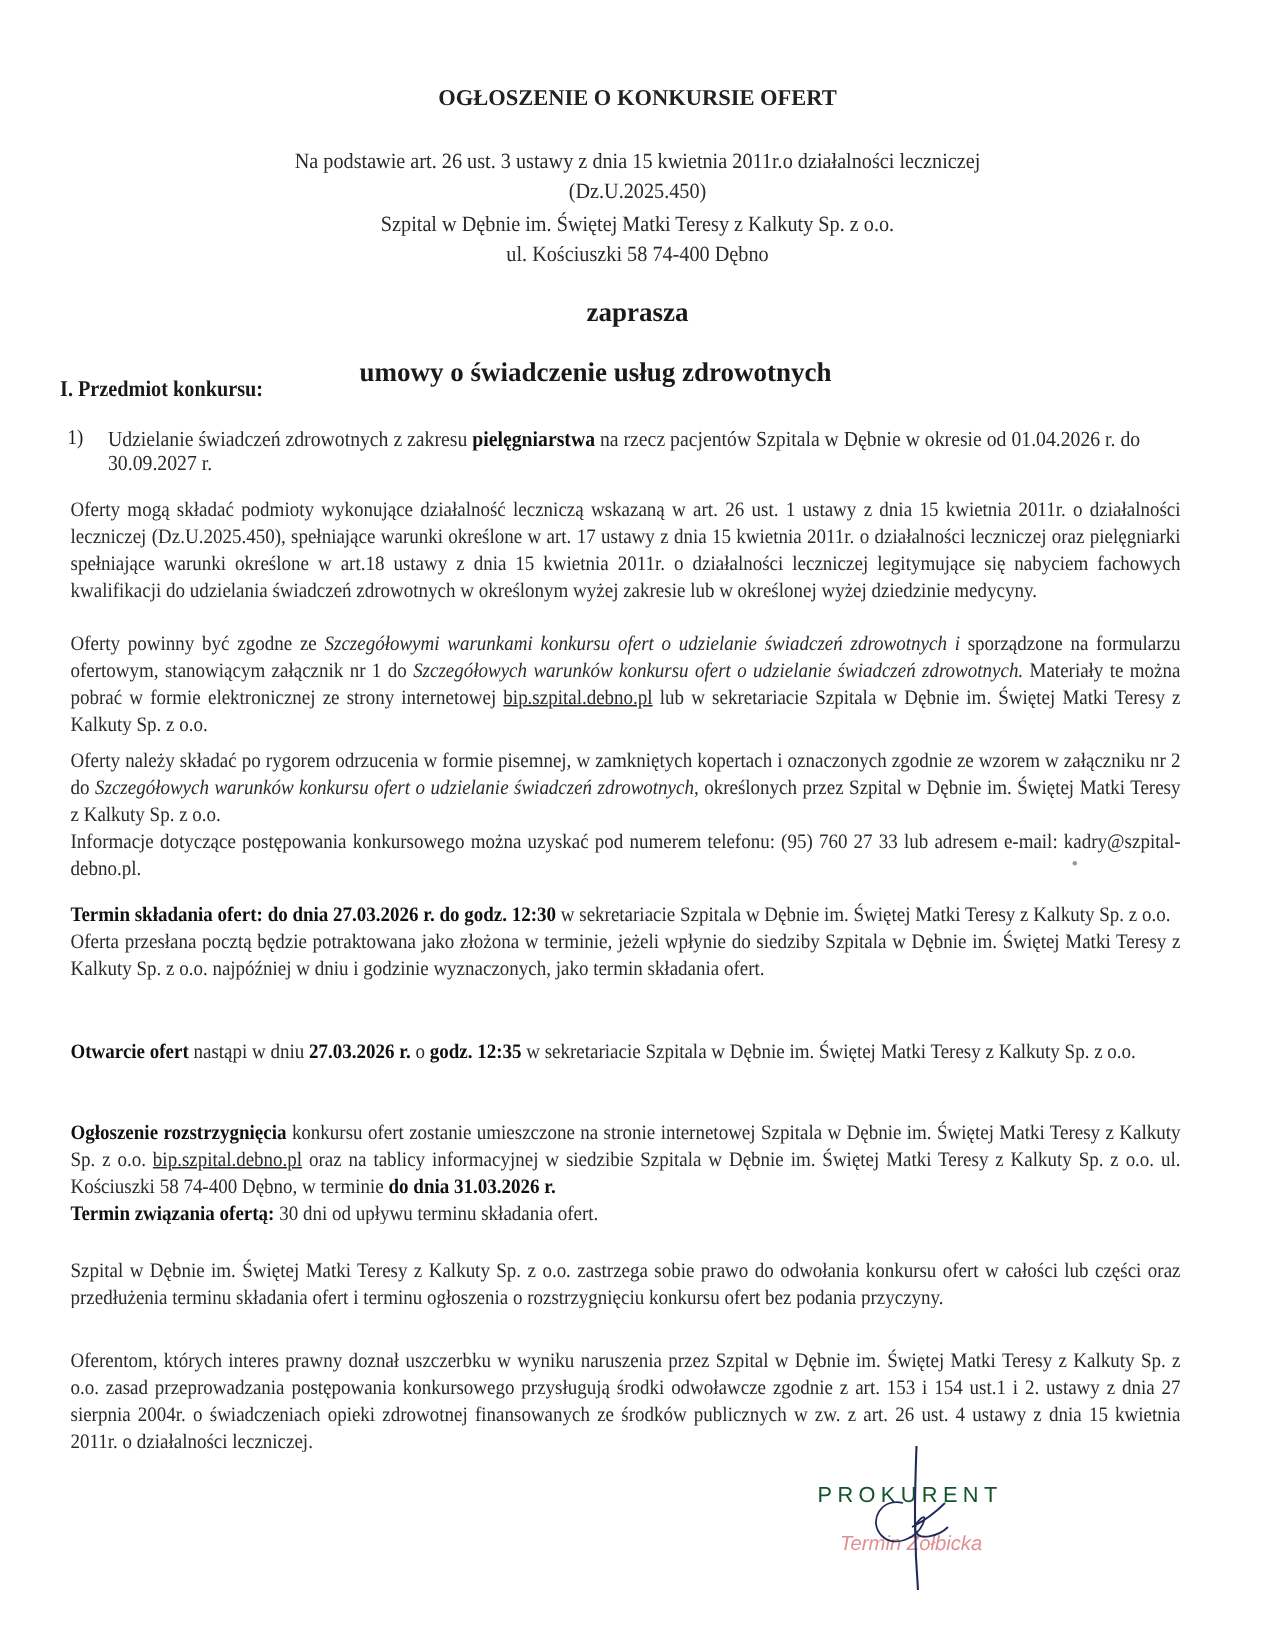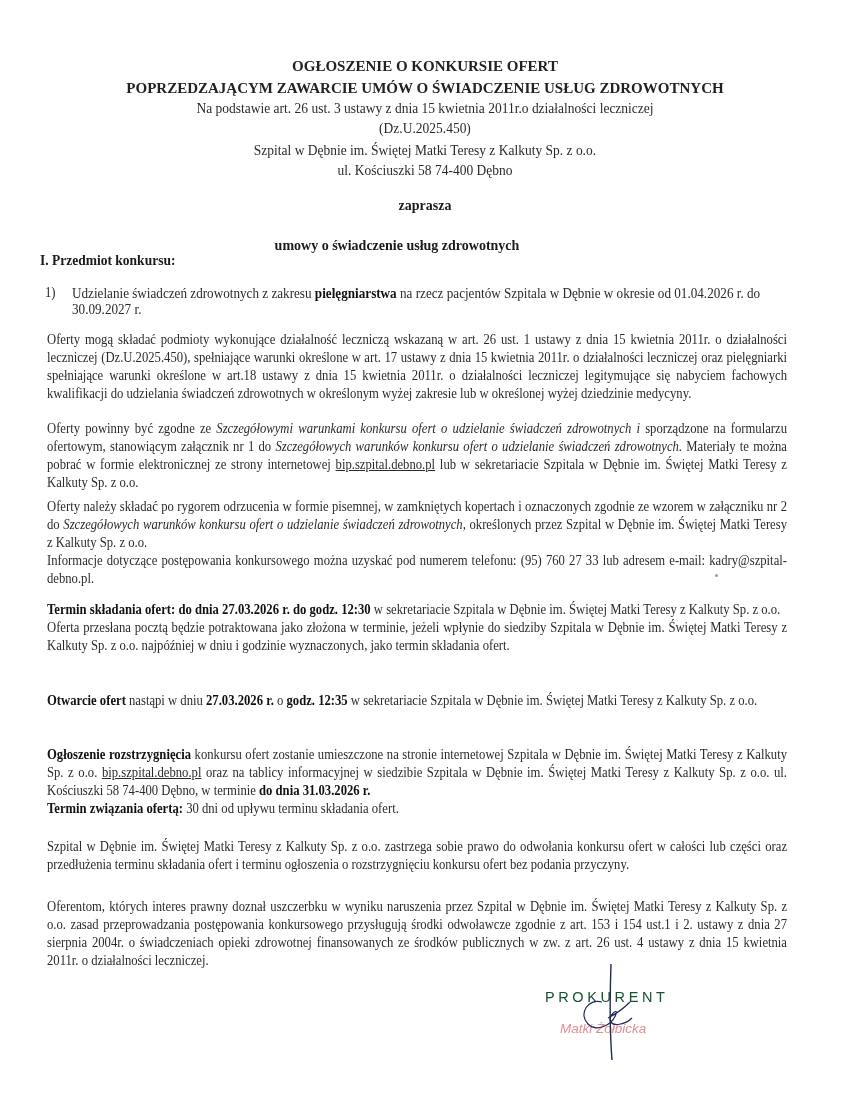--- a/index.html
+++ b/index.html
@@ -1,40 +1,39 @@
 <!DOCTYPE html>
 <html><head>
 <meta charset="utf-8">
 <style>
   html, body { margin: 0; padding: 0; background: #ffffff; }
   body { width: 850px; height: 1100px; position: relative; overflow: hidden; color: #1a1a1a; }
   .page { position: absolute; left: 0; top: 12px; width: 850px; height: 1100px; font-family: "Liberation Serif", "DejaVu Serif", serif; border-radius: 31px; }
   .hdr { position: absolute; left: 0; width: 850px; text-align: center; white-space: nowrap; }
   .hdr.b { font-weight: bold; font-size: 15px; color: #222; }
   .hdr.n { font-size: 14.5px; color: #2a2a2a; transform: scaleX(0.93); transform-origin: 425px 0; }
-  .hdr.zap { font-weight: bold; font-size: 14px; }
+  .hdr.zap { font-weight: bold; font-size: 18px; }
   .sec { position: absolute; left: 40px; font-weight: bold; font-size: 15px; transform: scaleX(0.9); transform-origin: 0 0; }
   .blk { position: absolute; left: 47px; width: 800px; font-size: 13.7px; line-height: 18px; text-align: justify; transform: scaleX(0.925); transform-origin: 0 0; color: #2a2a2a; }
   .li-num { position: absolute; left: 45px; font-size: 14px; transform: scaleX(0.9); transform-origin: 0 0; }
   .li-txt { position: absolute; left: 72px; width: 765px; font-size: 14.3px; line-height: 16px; transform: scaleX(0.92); transform-origin: 0 0; color: #2a2a2a; }
   b { color: #111; }
   i { font-style: italic; }
   .link { text-decoration: underline; }
   .dot { position: absolute; left: 715px; top: 562px; width: 3px; height: 3px; border-radius: 50%; background: #9a9a9a; }
   .stamp-title { position: absolute; left: 545px; top: 977px; font-family: "Liberation Sans", "DejaVu Sans", sans-serif; font-size: 14.5px; letter-spacing: 3.6px; color: #14532d; }
   .stamp-name { position: absolute; left: 560px; top: 1009px; font-family: "Liberation Sans", "DejaVu Sans", sans-serif; font-style: italic; font-size: 13.5px; color: #e28f94; }
   .sig { position: absolute; left: 560px; top: 950px; width: 120px; height: 100px; }
 </style>
 </head>
 <body>
 
 <div class="page">
 
   <div class="hdr b" style="top:46px;">OGŁOSZENIE O KONKURSIE OFERT</div>
-  <div class="hdr b" style="top:68px;">POPRZEDZAJĄCYM ZAWARCIE UMÓW O ŚWIADCZENIE USŁUG ZDROWOTNYCH</div>
   <div class="hdr n" style="top:88px;">Na podstawie art. 26 ust. 3 ustawy z dnia 15 kwietnia 2011r.o działalności leczniczej</div>
   <div class="hdr n" style="top:108px;">(Dz.U.2025.450)</div>
   <div class="hdr n" style="top:130px;">Szpital w Dębnie im. Świętej Matki Teresy z Kalkuty Sp. z o.o.</div>
   <div class="hdr n" style="top:150px;">ul. Kościuszki 58 74-400 Dębno</div>
 
   <div class="hdr zap" style="top:186px;">zaprasza</div>
   <div class="hdr zap" style="top:226px; left:-28px;">umowy o świadczenie usług zdrowotnych</div>
 
   <div class="sec" style="top:240px;">I. Przedmiot konkursu:</div>
 
@@ -67,19 +66,19 @@
   <div class="blk" style="top:734px;">
     <b>Ogłoszenie rozstrzygnięcia</b><span> konkursu ofert zostanie umieszczone na stronie internetowej Szpitala w Dębnie im. Świętej Matki Teresy z Kalkuty Sp. z o.o. </span><span class="link">bip.szpital.debno.pl</span><span> oraz na tablicy informacyjnej w siedzibie Szpitala w Dębnie im. Świętej Matki Teresy z Kalkuty Sp. z o.o. ul. Kościuszki 58 74-400 Dębno, w terminie </span><b>do dnia 31.03.2026 r.</b><br>
     <b>Termin związania ofertą:</b><span> 30 dni od upływu terminu składania ofert.</span>
   </div>
 
   <div class="blk" style="top:826px;">Szpital w Dębnie im. Świętej Matki Teresy z Kalkuty Sp. z o.o. zastrzega sobie prawo do odwołania konkursu ofert w całości lub części oraz przedłużenia terminu składania ofert i terminu ogłoszenia o rozstrzygnięciu konkursu ofert bez podania przyczyny.</div>
 
   <div class="blk" style="top:886px;">Oferentom, których interes prawny doznał uszczerbku w wyniku naruszenia przez Szpital w Dębnie im. Świętej Matki Teresy z Kalkuty Sp. z o.o. zasad przeprowadzania postępowania konkursowego przysługują środki odwoławcze zgodnie z art. 153 i 154 ust.1 i 2. ustawy z dnia 27 sierpnia 2004r. o świadczeniach opieki zdrowotnej finansowanych ze środków publicznych w zw. z art. 26 ust. 4 ustawy z dnia 15 kwietnia 2011r. o działalności leczniczej.</div>
 
   <div class="stamp-title">PROKURENT</div>
-  <div class="stamp-name">Matki Żołbicka</div>
+  <div class="stamp-name">Termin Żołbicka</div>
   <svg class="sig" viewBox="0 0 120 100">
     <path d="M51 2 C50 30 49 60 52 98" stroke="#1f2a5a" stroke-width="1.4" fill="none"></path>
     <path d="M42 40 C28 36 18 52 28 62 C36 70 52 64 56 52 C58 46 50 52 50 58 C52 66 66 62 72 56 M48 56 C60 50 66 44 70 40" stroke="#1f2a5a" stroke-width="1.2" fill="none"></path>
   </svg>
 
 </div>
 
 </body></html>

